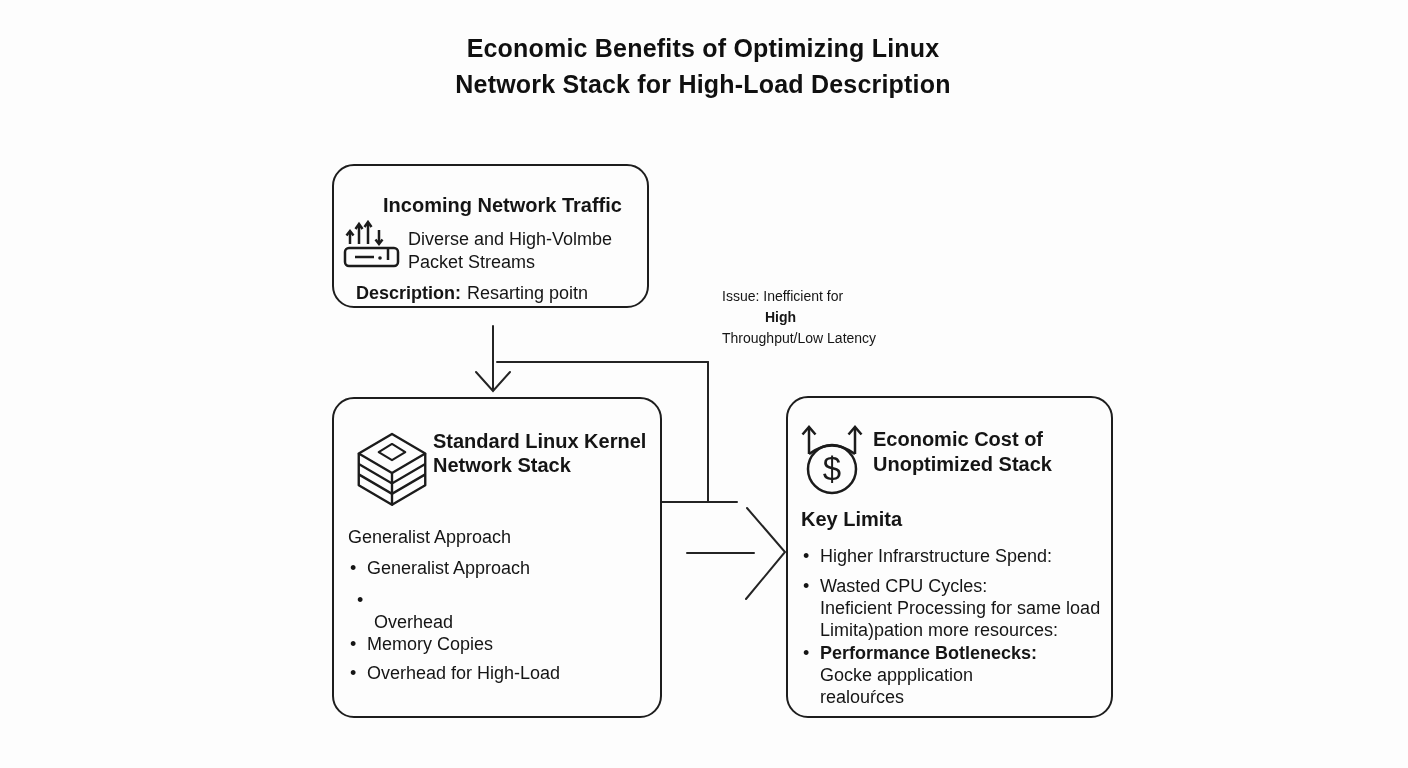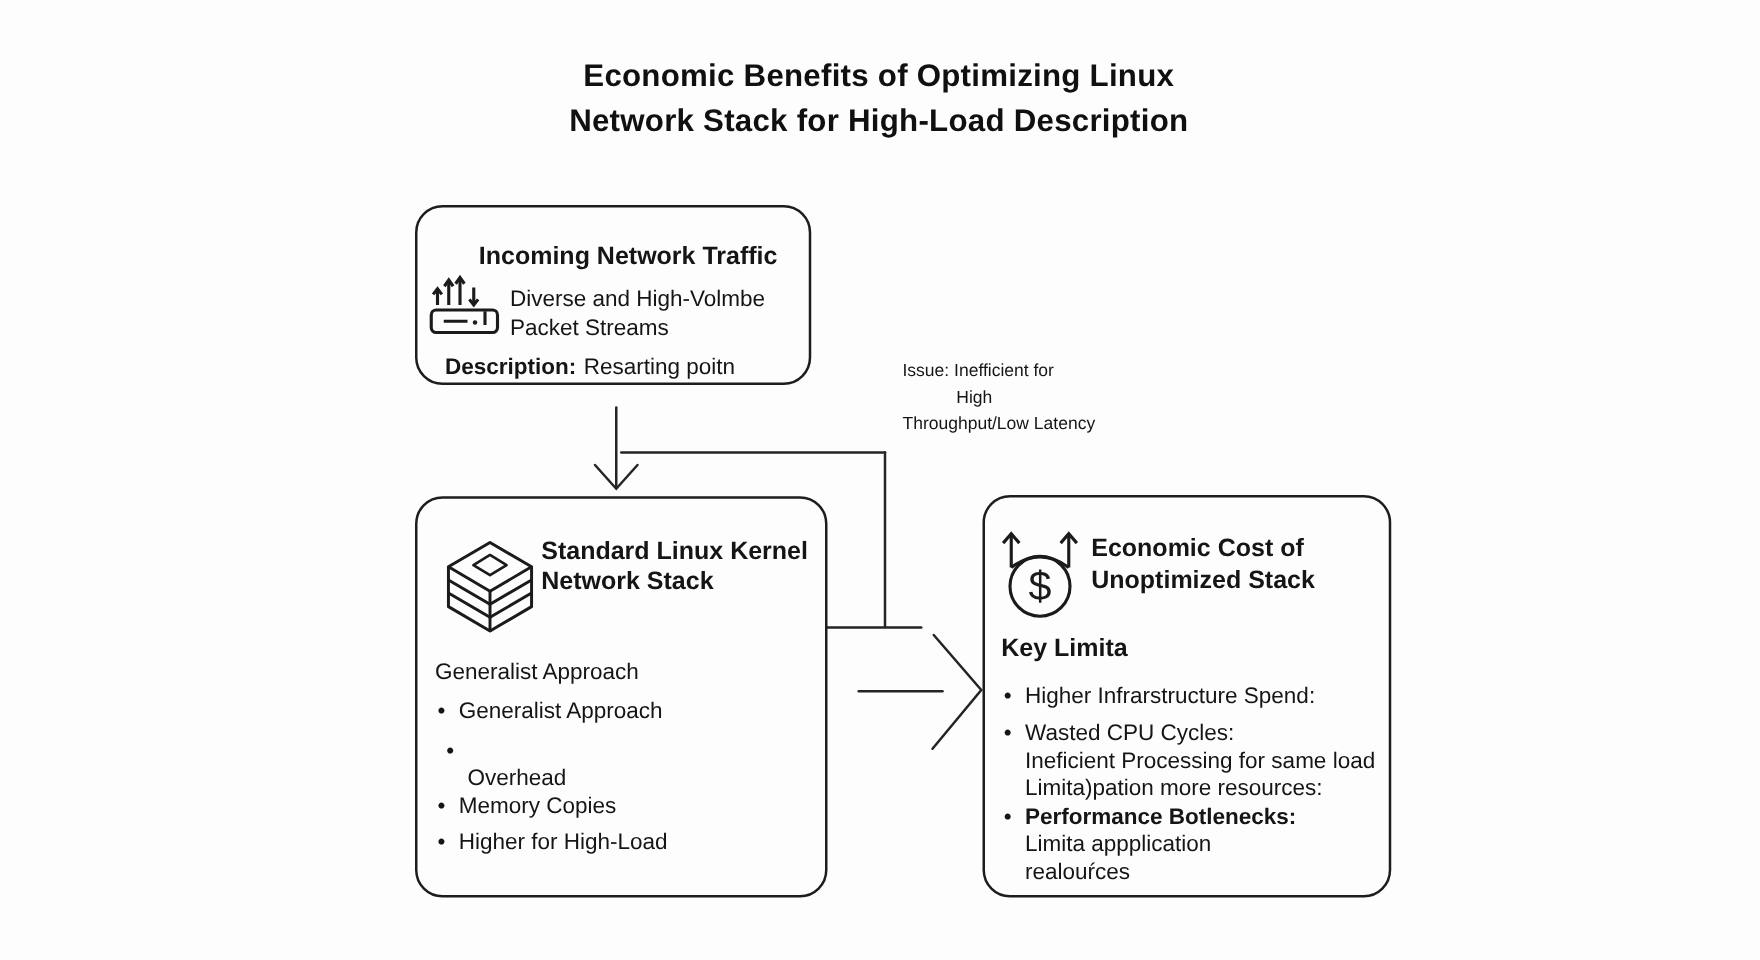--- a/index.html
+++ b/index.html
@@ -2,21 +2,21 @@
 <html><head>
 <meta charset="utf-8">
 <style>
   html,body{margin:0;padding:0;background:#fdfdfd;}
   .canvas{
     position:relative;width:1408px;height:768px;background:#fdfdfd;
     font-family:"Liberation Sans",sans-serif;color:#151515;overflow:hidden;
   }
   .title{
     position:absolute;left:353px;top:30px;width:700px;text-align:center;
-    font-size:25px;font-weight:700;line-height:36px;letter-spacing:.2px;color:#101010;margin-top:13px;
+    font-size:25px;font-weight:700;line-height:36px;letter-spacing:.2px;color:#101010;
   }
   .connectors{position:absolute;left:0;top:0;pointer-events:none;}
   .box{
     position:absolute;border:2px solid #1d1d1d;border-radius:22px;
     background:transparent;box-sizing:border-box;
   }
   .box-incoming{left:332px;top:164px;width:317px;height:144px;}
   .box-kernel{left:332px;top:397px;width:330px;height:321px;}
   .box-cost{left:786px;top:396px;width:327px;height:322px;}
 
@@ -42,21 +42,21 @@
   
   .c-icon{position:absolute;left:11px;top:20px;}
   .c-title{position:absolute;left:85px;top:29px;font-size:20px;font-weight:700;line-height:25px;}
   .c-heading{position:absolute;left:13px;top:110px;font-size:20px;font-weight:700;}
   .c-list{position:absolute;left:15px;top:147px;font-size:18px;line-height:22px;}
   .c-b1{margin-bottom:8px;}
   .c-b2{margin-bottom:1px;}
   .bold{font-weight:700;}
 
   .issue-note{position:absolute;left:722px;top:263px;font-size:14px;line-height:21px;margin-top:23px;}
-  .issue-l2{margin-left:43px;}
+  .issue-l2{margin-left:43px;font-weight:bold;}
 
   svg.icon{display:block;stroke:#1b1b1b;fill:none;stroke-width:2.5;}
   svg.icon .fillme{fill:#1b1b1b;stroke:none;}
   svg.icon text{stroke:none;fill:#1b1b1b;}
 </style>
 </head>
 <body>
 
 <div class="canvas">
 
@@ -133,21 +133,21 @@
           <br>
           <span>Overhead</span>
         </span>
       </div>
       <div class="bullet-row k-b3">
         <span class="bullet-mark">•</span>
         <span>Memory Copies</span>
       </div>
       <div class="bullet-row">
         <span class="bullet-mark">•</span>
-        <span>Higher for High-Load</span>
+        <span>Overhead for High-Load</span>
       </div>
     </div>
   </div>
 
   <div class="box box-cost">
     <svg class="icon c-icon" width="66" height="78" viewBox="0 0 66 78">
       <circle cx="33" cy="51" r="24"></circle>
       <text x="33" y="62" text-anchor="middle" font-size="33" font-family="Liberation Sans, sans-serif">$</text>
       <line x1="10" y1="36" x2="10" y2="10"></line>
       <polyline points="3.5,16.5 10,9 16.5,16.5"></polyline>
@@ -170,20 +170,20 @@
         <span>
           <span>Wasted CPU Cycles:</span><br>
           <span>Ineficient Processing for same load</span><br>
           <span>Limita)pation more resources:</span>
         </span>
       </div>
       <div class="bullet-row">
         <span class="bullet-mark">•</span>
         <span>
           <span class="bold">Performance Botlenecks:</span><br>
-          <span>Limita appplication</span><br>
+          <span>Gocke appplication</span><br>
           <span>realouŕces</span>
         </span>
       </div>
     </div>
   </div>
 
 </div>
 
 </body></html>

